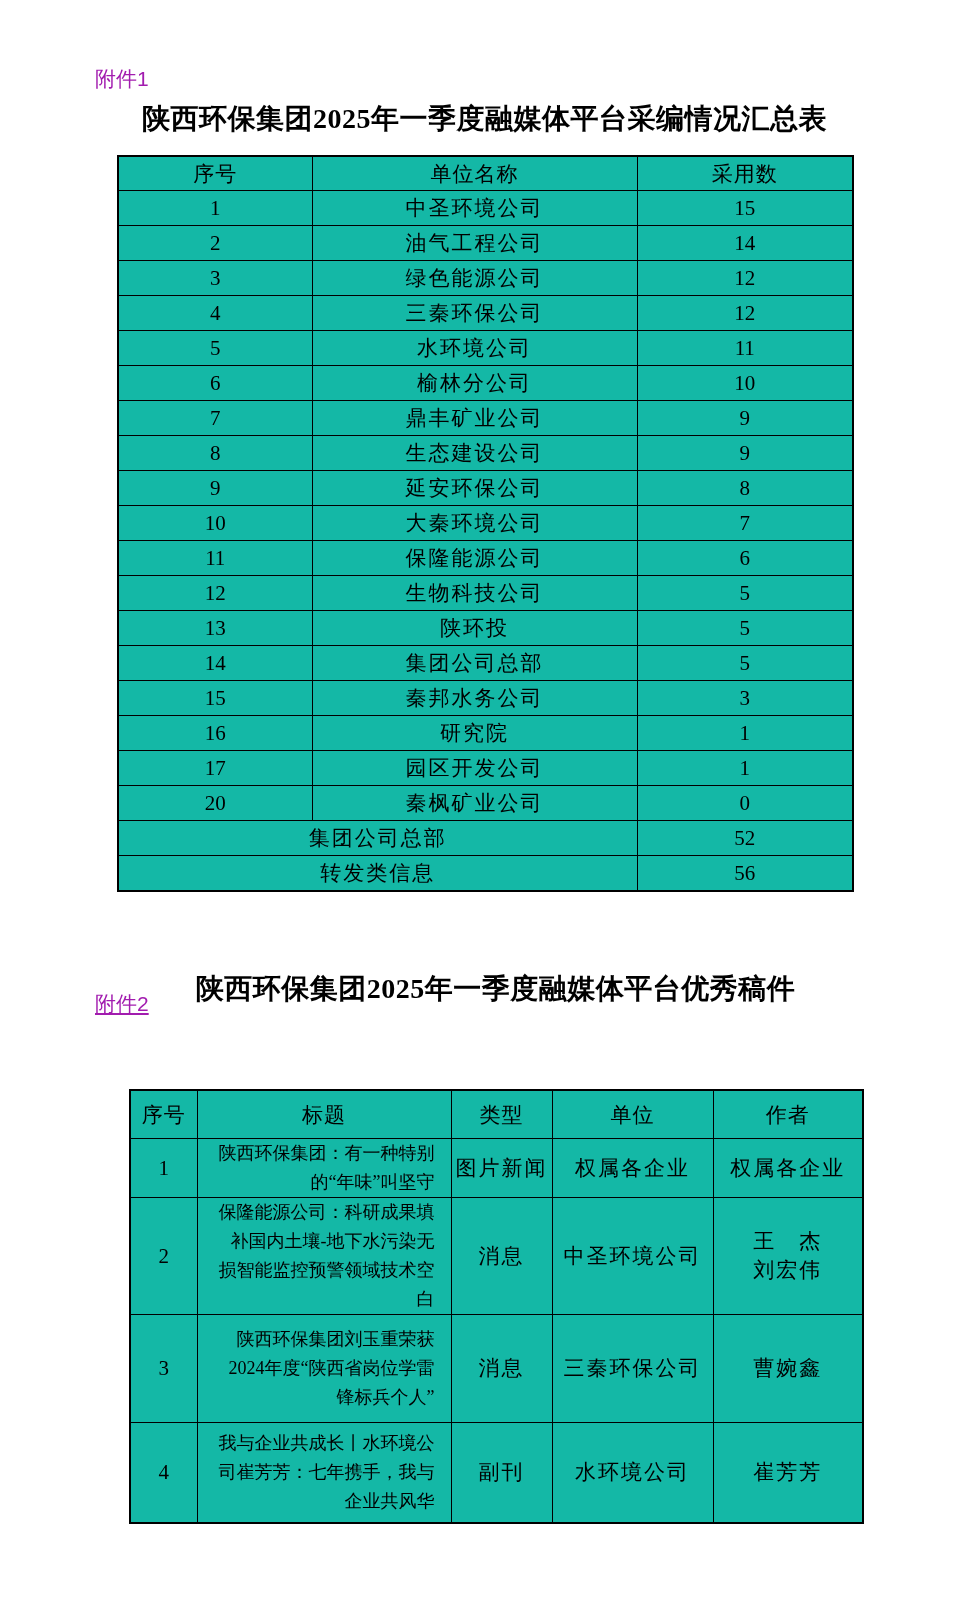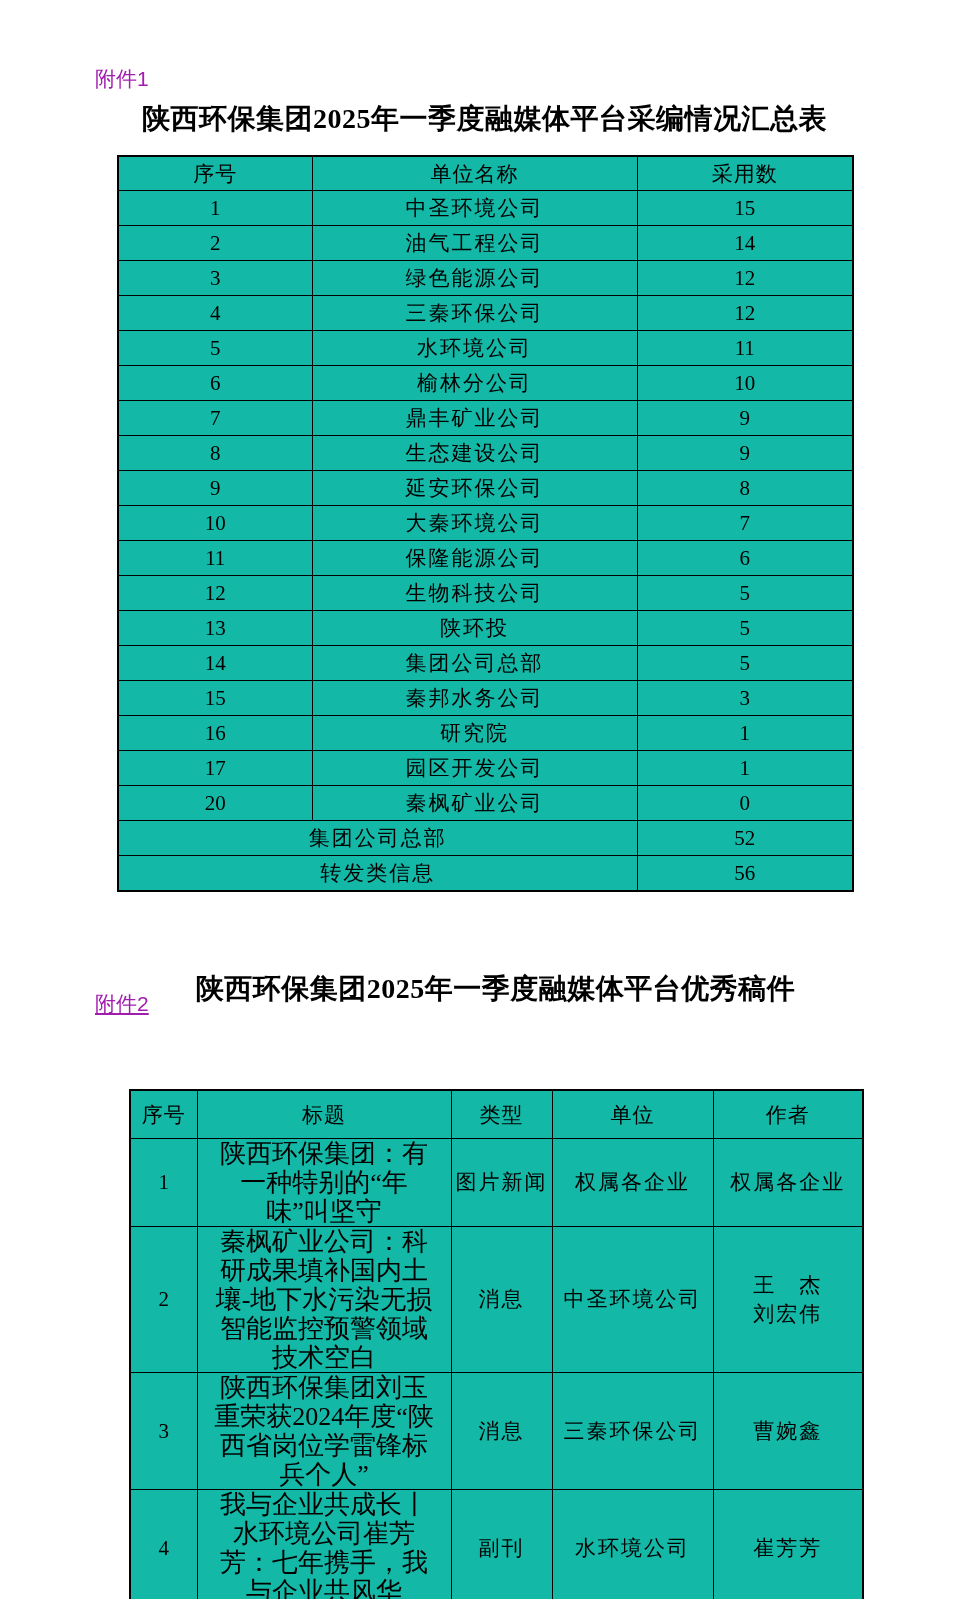--- a/index.html
+++ b/index.html
@@ -41,21 +41,21 @@
   #table1 td { height:34px; }
   #table1 tr.total-row td { height:43px; font-size:22px; }
 
   #table2 { left:129px; top:1089px; width:733px; }
   #table2 th { height:47px; }
   #table2 tr.r0 td { height:51px; }
   #table2 tr.r1 td { height:114px; }
   #table2 tr.r2 td { height:107px; }
   #table2 tr.r3 td { height:99px; }
   #table2 td.title-cell {
-    text-align:center; padding:0 16px; letter-spacing:0; font-size:26px;
+    text-align:right; padding:0 16px; letter-spacing:0; font-size:18px;
     line-height:29px;
   }
   #table2 td.author-cell { white-space:pre-line; }
 </style>
 </head>
 <body>
 
 <div class="attach-label" id="attach1">附件1</div>
 
 <div class="doc-title" id="title1">陕西环保集团2025年一季度融媒体平台采编情况汇总表</div>
@@ -199,21 +199,21 @@
   <tbody id="table2-body">
       <tr class="r0">
         <td class="num">1</td>
         <td class="title-cell">陕西环保集团：有一种特别的“年味”叫坚守</td>
         <td>图片新闻</td>
         <td>权属各企业</td>
         <td class="author-cell">权属各企业</td>
       </tr>
       <tr class="r1">
         <td class="num">2</td>
-        <td class="title-cell">秦枫矿业公司：科研成果填补国内土壤-地下水污染无损智能监控预警领域技术空白</td>
+        <td class="title-cell">保隆能源公司：科研成果填补国内土壤-地下水污染无损智能监控预警领域技术空白</td>
         <td>消息</td>
         <td>中圣环境公司</td>
         <td class="author-cell">王　杰
 刘宏伟</td>
       </tr>
       <tr class="r2">
         <td class="num">3</td>
         <td class="title-cell">陕西环保集团刘玉重荣获2024年度“陕西省岗位学雷锋标兵个人”</td>
         <td>消息</td>
         <td>三秦环保公司</td>

